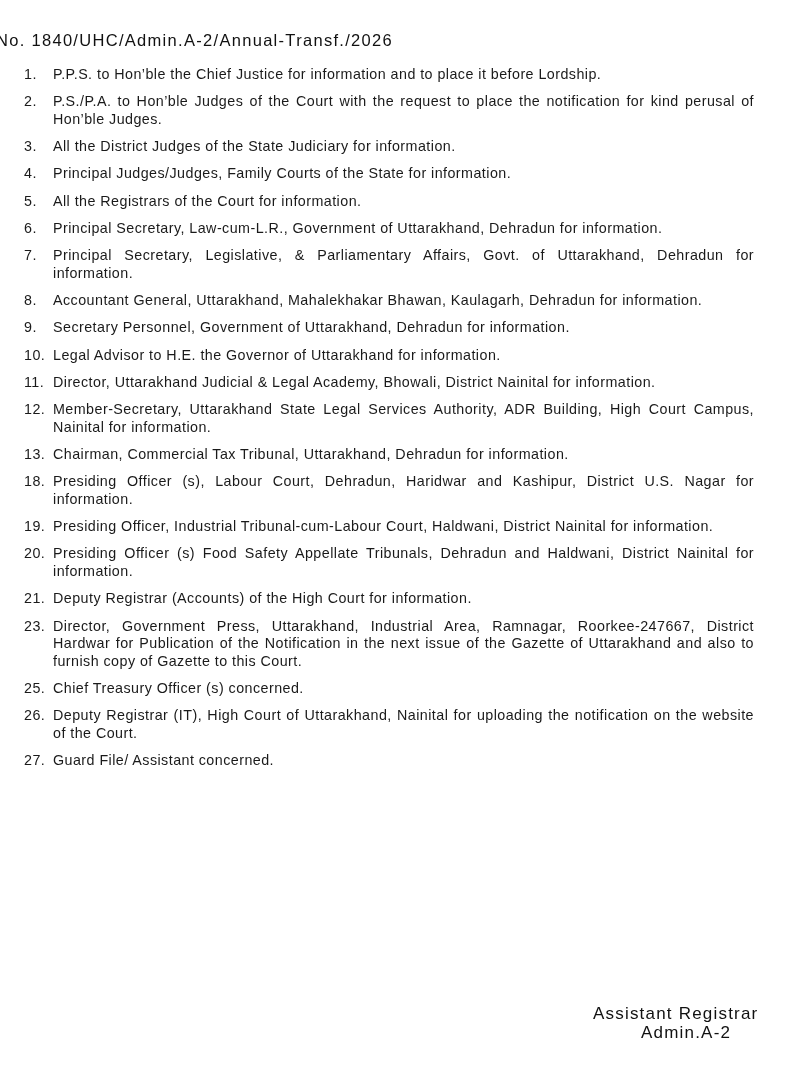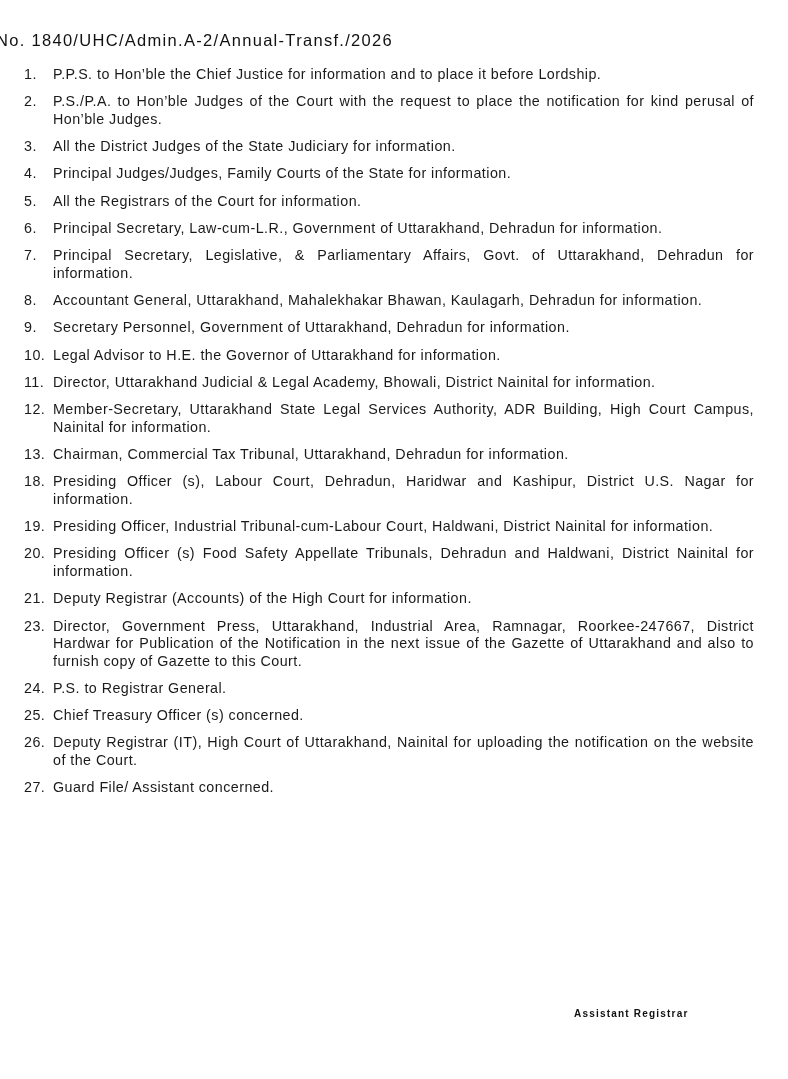--- a/index.html
+++ b/index.html
@@ -23,23 +23,23 @@
   .item {
     display: flex; margin-bottom: 9.8px;
   }
   .num {
     flex: 0 0 29px; white-space: nowrap;
   }
   .txt {
     flex: 1; text-align: justify;
   }
   .sig {
-    position: absolute; top: 1004px; left: 574px; width: 180px;
-    font-size: 10px; letter-spacing: 1.2px; line-height: 19px;
-    color: #111; font-weight: 700;
+    position: absolute; top: 1004px; left: 593px; width: 180px;
+    font-size: 17px; letter-spacing: 1.2px; line-height: 19px;
+    color: #111; font-weight: 400;
   }
   .sig .l2 { padding-left: 48px; }
 </style>
 </head>
 <body>
 
 <div class="header">
   <span>No. 1840/UHC/Admin.A-2/Annual-Transf./2026</span>
 </div>
 
@@ -110,32 +110,29 @@
     </li>
     <li class="item">
       <span class="num">21.</span>
       <span class="txt">Deputy Registrar (Accounts) of the High Court for information.</span>
     </li>
     <li class="item">
       <span class="num">23.</span>
       <span class="txt">Director, Government Press, Uttarakhand, Industrial Area, Ramnagar, Roorkee-247667, District Hardwar for Publication of the Notification in the next issue of the Gazette of Uttarakhand and also to furnish copy of Gazette to this Court.</span>
     </li>
     <li class="item">
-      <span class="num">24.</span>
-      <span class="txt">P.S. to Registrar General.</span>
-    </li>
-    <li class="item">
       <span class="num">25.</span>
       <span class="txt">Chief Treasury Officer (s) concerned.</span>
     </li>
     <li class="item">
       <span class="num">26.</span>
       <span class="txt">Deputy Registrar (IT), High Court of Uttarakhand, Nainital for uploading the notification on the website of the Court.</span>
     </li>
     <li class="item">
       <span class="num">27.</span>
       <span class="txt">Guard File/ Assistant concerned.</span>
     </li>
   </ol>
 
 <div class="sig">
   <div>Assistant Registrar</div>
+  <div class="l2">Admin.A-2</div>
 </div>
 
 </body></html>

